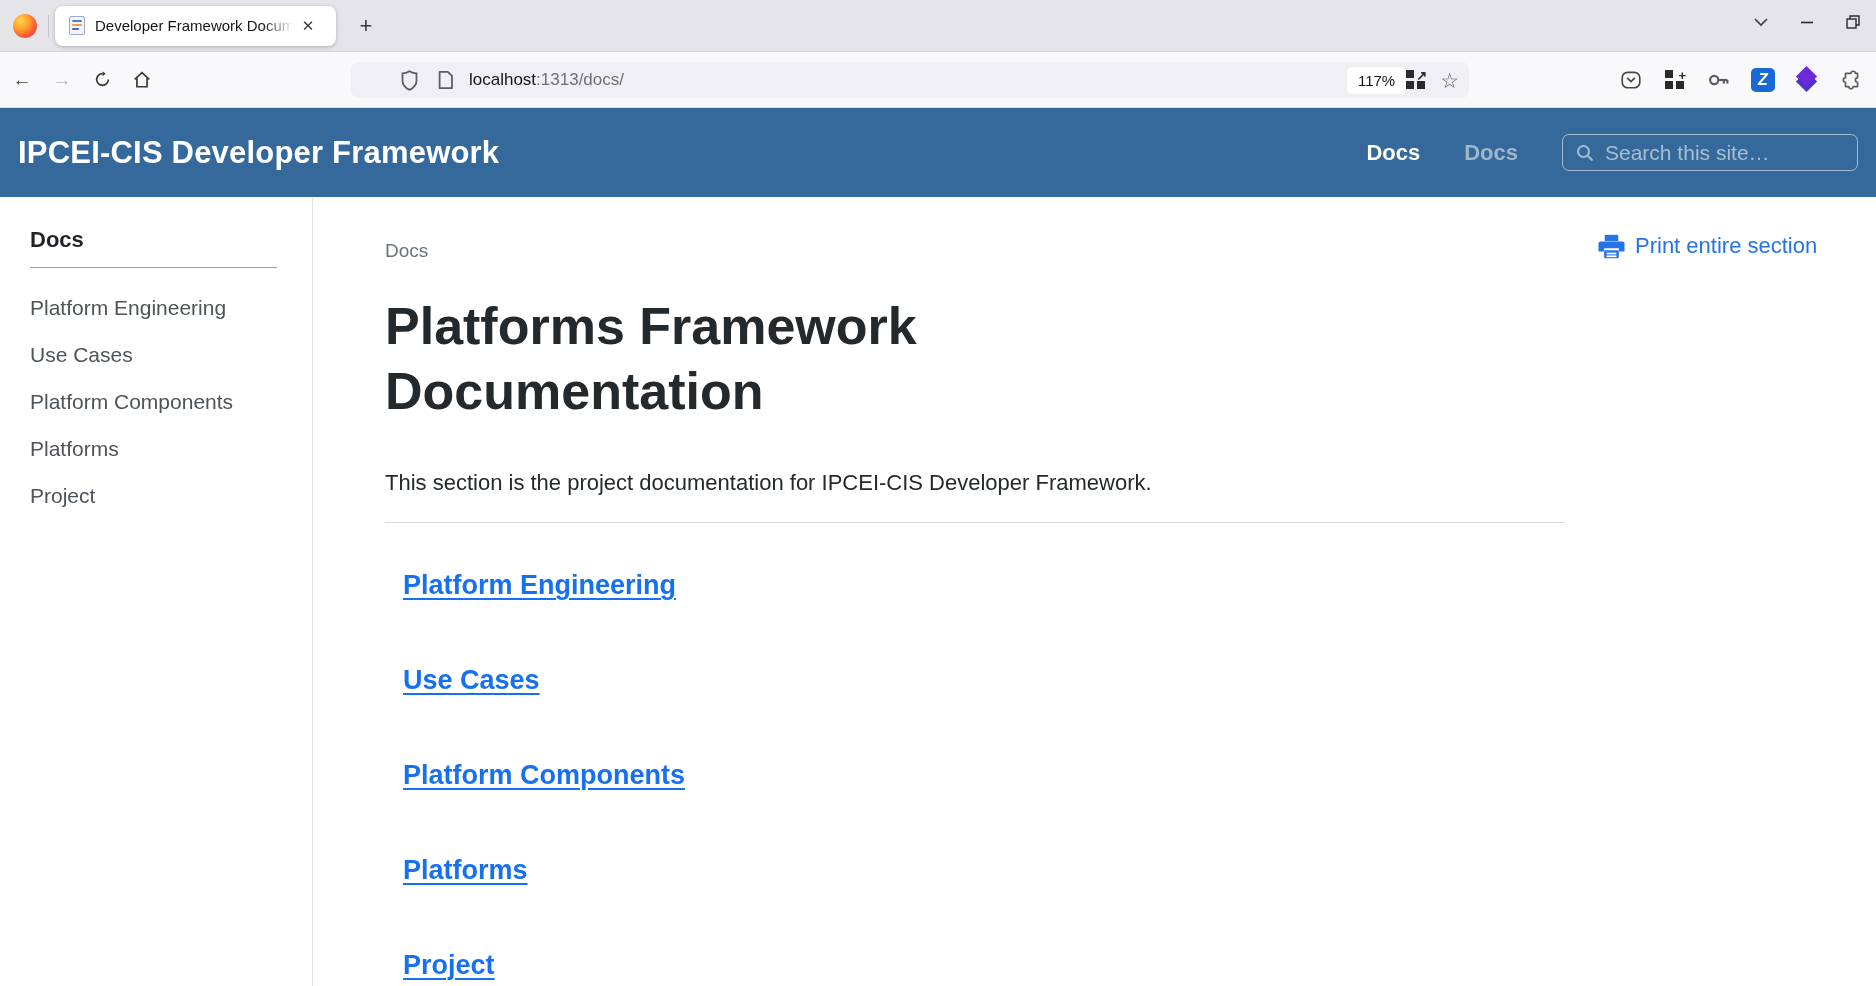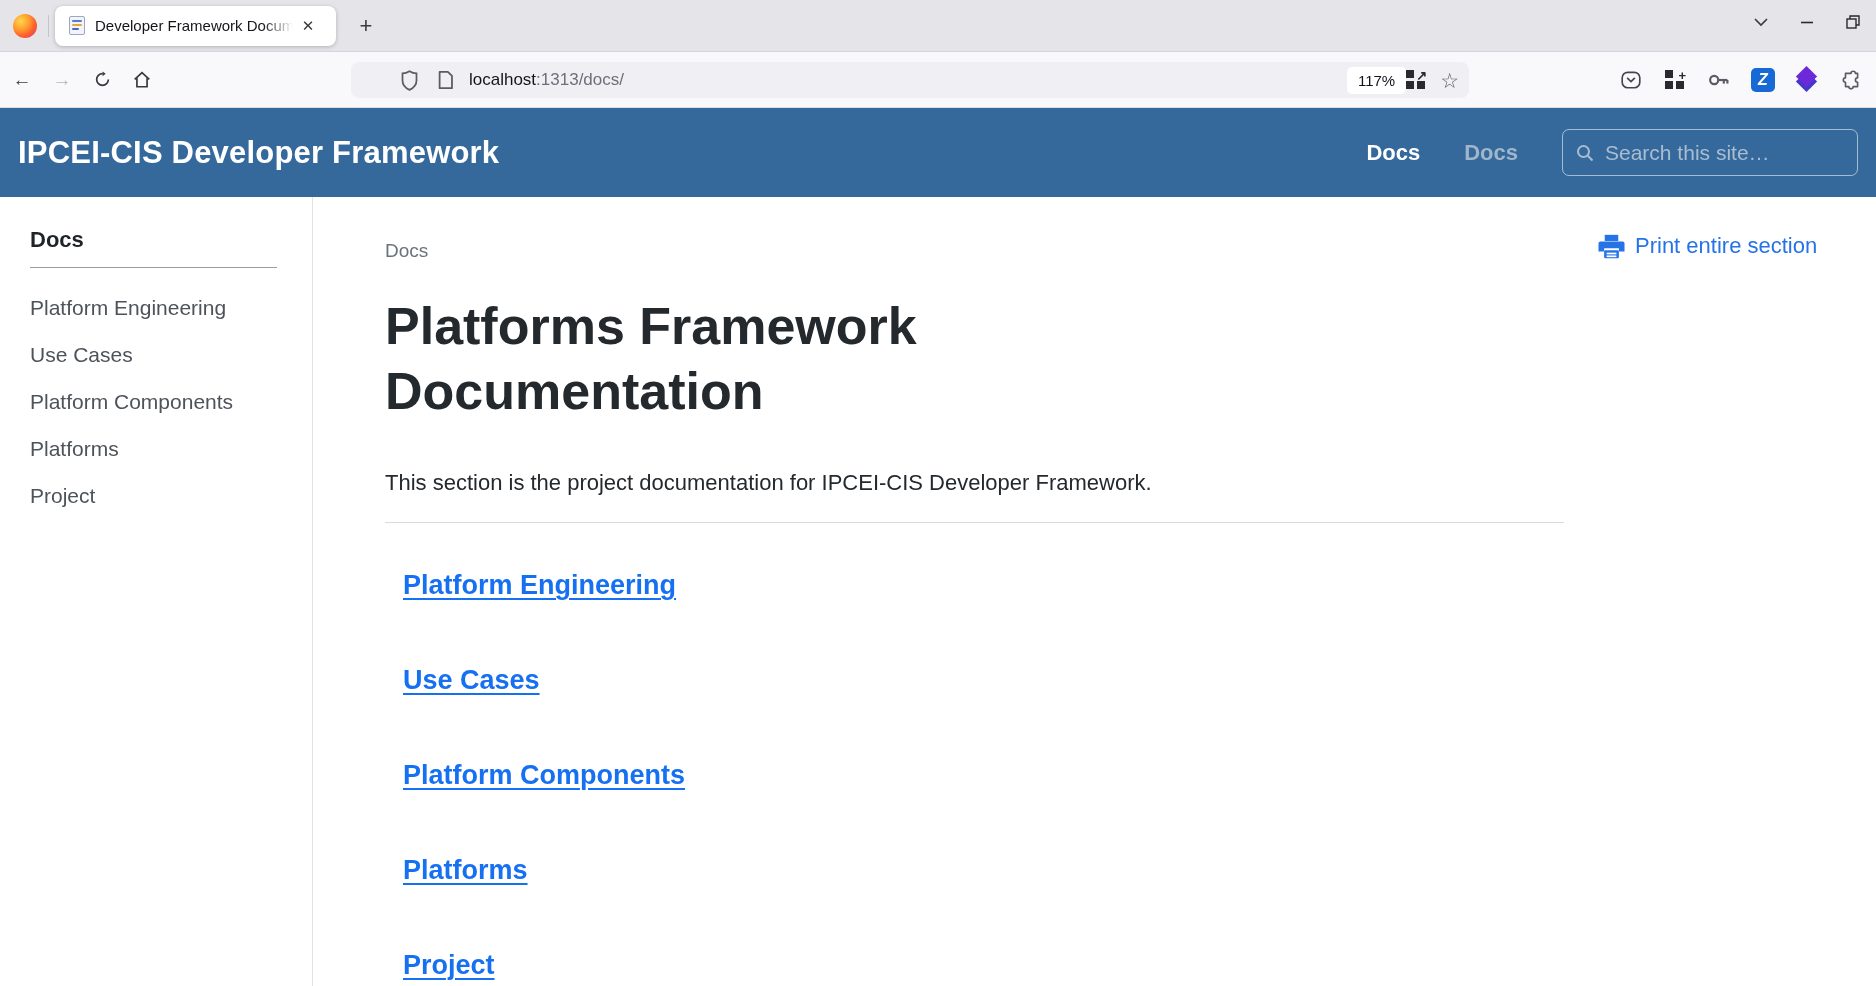--- a/index.html
+++ b/index.html
@@ -73,21 +73,21 @@
   .layers-ic i:nth-child(2){ top:1px; background:#6d28d9; transform:rotate(45deg); }
 
   
   .site-navbar { height:89px; background:#35699c; display:flex; align-items:center;
                  padding:12px 18px; color:#fff; }
   .brand { font-size:31px; font-weight:bold; letter-spacing:.2px; }
   .nav-right { margin-left:auto; display:flex; align-items:center; }
   .nav-link { font-size:22px; font-weight:bold; margin-right:44px; }
   .nav-link.active { color:#fff; }
   .nav-link.muted { color:#9fb6cb; }
-  .site-search { display:flex; align-items:center; width:296px; height:47px;
+  .site-search { display:flex; align-items:center; width:296px; height:37px;
                  border:1px solid rgba(255,255,255,.55); border-radius:7px; padding:0 12px; }
   .site-search svg { flex:0 0 auto; margin-right:10px; }
   .site-search input { background:transparent; border:none; outline:none; width:100%;
                  font-size:21px; color:#e8eef4; font-family:"Liberation Sans",sans-serif; }
   .site-search input::placeholder { color:#a9bdd1; opacity:1; }
 
   
   .page { display:flex; height:789px; background:#fff; }
   .sidebar { width:313px; flex:0 0 auto; border-right:1px solid #e2e2e2;
              padding:30px 0 0 30px; }

